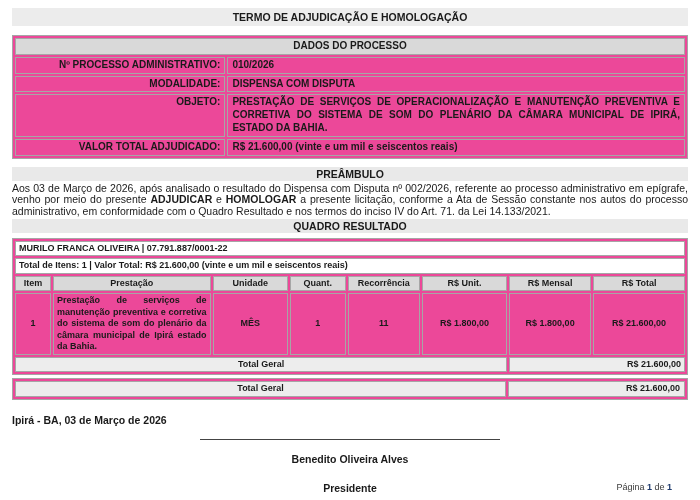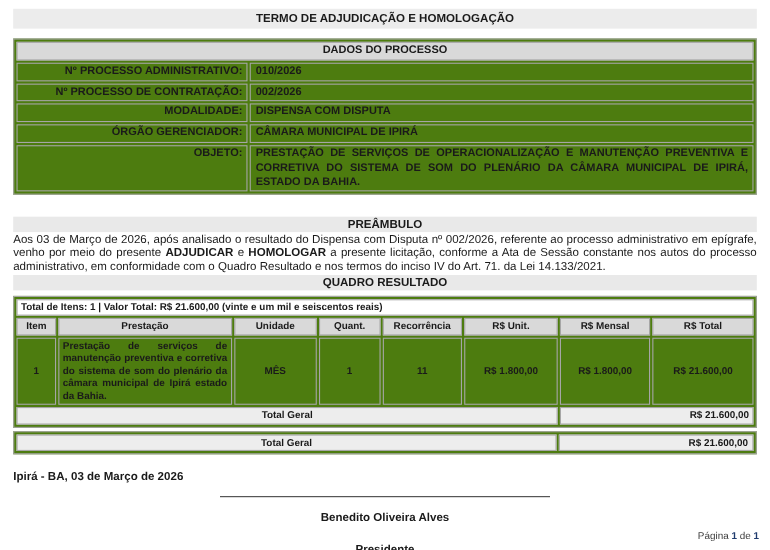--- a/index.html
+++ b/index.html
@@ -9,54 +9,54 @@
     display:flex;flex-direction:column;
     font-family:"Liberation Sans",sans-serif;
     color:#1a1a1a;background:#ffffff;overflow:hidden;position:relative;
   }
   .title-bar{
     background:#ececec;text-align:center;font-weight:bold;
     font-size:10.5px;padding:3px 0;margin-bottom:9px;
   }
   table.tbl{
     width:100%;border-collapse:separate;border-spacing:2px;
-    border:1px solid #a6a6a6;background:#4d7c0f;table-layout:fixed;
+    border:1px solid #a6a6a6;background:#ec4899;table-layout:fixed;
   }
   table.tbl td{
     border:1px solid #a6a6a6;padding:1px 4px;
     font-size:10px;font-weight:bold;line-height:1.28;
     vertical-align:middle;word-wrap:break-word;
   }
   .th{background:#d9d9d9;text-align:center;}
   .lbl{text-align:right;}
   .val{text-align:left;}
   .justify{text-align:justify;margin-top:20px;}
   .center{text-align:center;}
   .right{text-align:right;}
   .section-bar{
     background:#e9e9e9;text-align:center;font-weight:bold;
-    font-size:10.5px;padding:1px 0;margin-top:20px;
+    font-size:10.5px;padding:1px 0;margin-top:8px;
   }
   .preamble{
     margin:2px 0 1px 0;font-size:10.5px;line-height:1.12;
     text-align:justify;font-weight:normal;color:#1a1a1a;
   }
   .preamble b{font-weight:bold;}
   table.quadro{margin-top:5px;}
   table.quadro td{font-size:9px;padding:1px 3px;}
   td.supplier{background:#ffffff;text-align:left;}
   td.desc{text-align:justify;vertical-align:top;line-height:1.22;padding:2px 4px;}
   td.totalcell{background:#ededed;}
   table.strip{margin-top:3px;}
   table.strip td{font-size:9px;}
   .date-line{text-align:left;font-weight:bold;font-size:10.5px;margin-top:14px;}
   .sig-line{width:300px;margin:12px auto 0 auto;border-bottom:1px solid #444;height:1px;}
   .sig-name{text-align:center;font-weight:bold;font-size:10.5px;margin-top:13px;}
   .sig-role{text-align:center;font-weight:bold;font-size:10.5px;margin-top:17px;}
-  .page-num{position:absolute;right:10px;bottom:8px;font-size:9px;color:#3c3c3c;}
+  .page-num{position:absolute;right:28px;bottom:8px;font-size:9px;color:#3c3c3c;}
   .page-num b{color:#1f3b6e;}
 </style>
 </head>
 <body>
 
 <div class="page">
 
   <div class="title-bar">TERMO DE ADJUDICAÇÃO E HOMOLOGAÇÃO</div>
 
   <table class="tbl dados">
@@ -66,34 +66,30 @@
       </colgroup>
     <tbody>
       <tr>
         <td colspan="2" class="th">DADOS DO PROCESSO</td>
       </tr>
       <tr>
         <td class="lbl">Nº PROCESSO ADMINISTRATIVO:</td>
         <td class="val">010/2026</td>
       </tr>
       <tr>
-        <td class="lbl">Nº PROCESSO DE CONTRATAÇÃO:</td>
-        <td class="val">002/2026</td>
-      </tr>
-      <tr>
         <td class="lbl">MODALIDADE:</td>
         <td class="val">DISPENSA COM DISPUTA</td>
       </tr>
       <tr>
-        <td class="lbl">ÓRGÃO GERENCIADOR:</td>
-        <td class="val">CÂMARA MUNICIPAL DE IPIRÁ</td>
+        <td class="lbl" style="vertical-align:top">OBJETO:</td>
+        <td class="val justify">PRESTAÇÃO DE SERVIÇOS DE OPERACIONALIZAÇÃO E MANUTENÇÃO PREVENTIVA E CORRETIVA DO SISTEMA DE SOM DO PLENÁRIO DA CÂMARA MUNICIPAL DE IPIRÁ, ESTADO DA BAHIA.</td>
       </tr>
       <tr>
-        <td class="lbl" style="vertical-align:top">OBJETO:</td>
-        <td class="val justify">PRESTAÇÃO DE SERVIÇOS DE OPERACIONALIZAÇÃO E MANUTENÇÃO PREVENTIVA E CORRETIVA DO SISTEMA DE SOM DO PLENÁRIO DA CÂMARA MUNICIPAL DE IPIRÁ, ESTADO DA BAHIA.</td>
+        <td class="lbl">VALOR TOTAL ADJUDICADO:</td>
+        <td class="val">R$ 21.600,00 (vinte e um mil e seiscentos reais)</td>
       </tr>
     </tbody>
   </table>
 
   <div class="section-bar">PREÂMBULO</div>
 
   <p class="preamble"><span>Aos 03 de Março de 2026, após analisado o resultado do Dispensa com Disputa nº 002/2026, referente ao processo administrativo em epígrafe, venho por meio do presente </span><b>ADJUDICAR</b><span> e </span><b>HOMOLOGAR</b><span> a presente licitação, conforme a Ata de Sessão constante nos autos do processo administrativo, em conformidade com o Quadro Resultado e nos termos do inciso IV do Art. 71. da Lei 14.133/2021.</span></p>
 
   <div class="section-bar" style="margin-top:0">QUADRO RESULTADO</div>
 
@@ -102,20 +98,23 @@
       <col style="width:5.5%">
         <col style="width:24%">
         <col style="width:11.5%">
         <col style="width:8.5%">
       <col style="width:11%">
         <col style="width:13%">
         <col style="width:12.5%">
         <col style="width:14%">
     </colgroup>
     <tbody>
+      <tr>
+        <td colspan="8" class="supplier">MURILO FRANCA OLIVEIRA | 07.791.887/0001-22</td>
+      </tr>
       <tr>
         <td colspan="8" class="supplier">Total de Itens: 1 | Valor Total: R$ 21.600,00 (vinte e um mil e seiscentos reais)</td>
       </tr>
       <tr>
         <td class="th">Item</td>
         <td class="th">Prestação</td>
         <td class="th">Unidade</td>
         <td class="th">Quant.</td>
         <td class="th">Recorrência</td>
         <td class="th">R$ Unit.</td>

